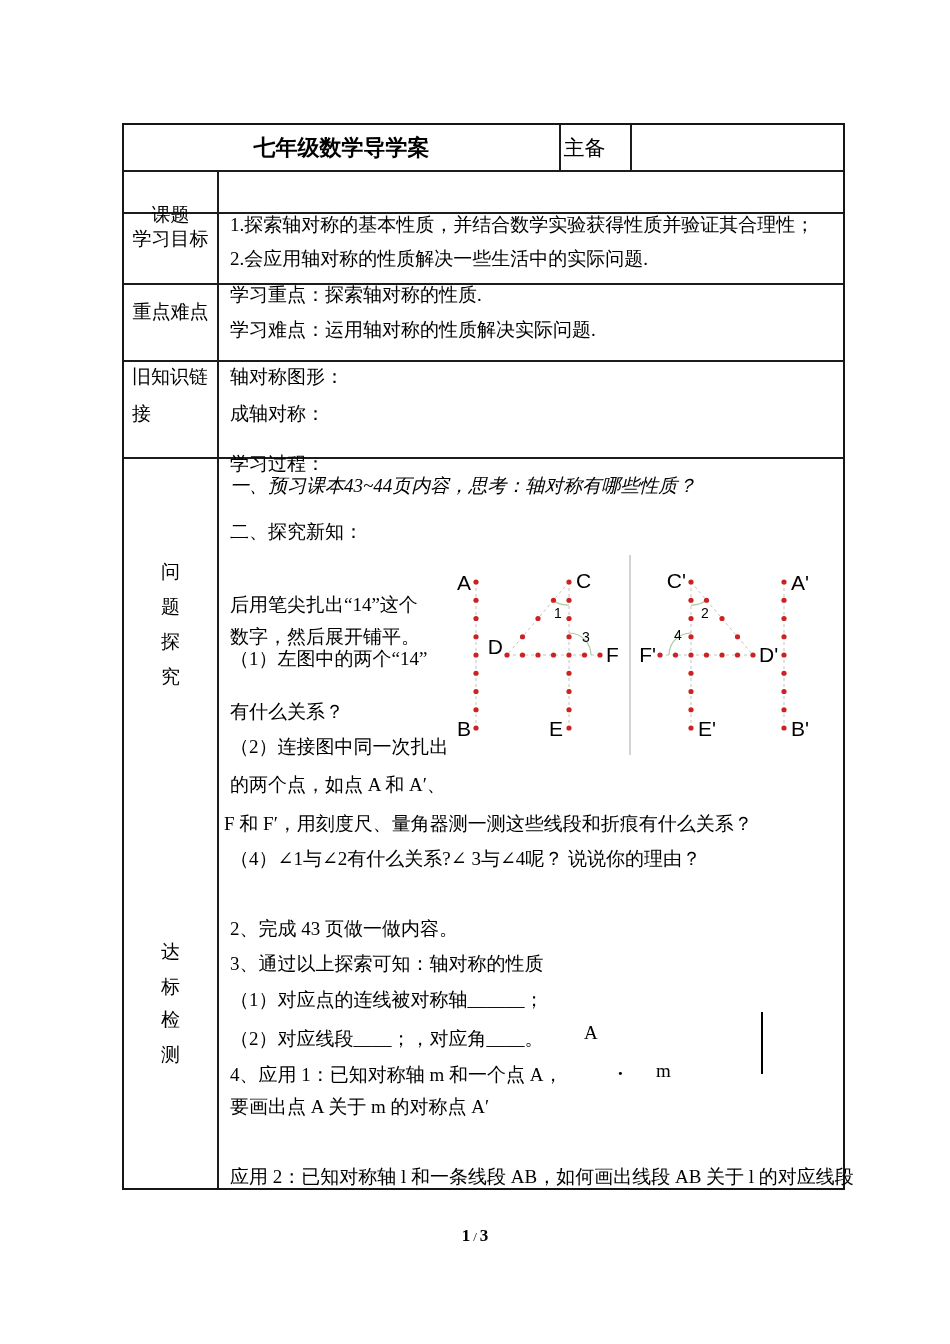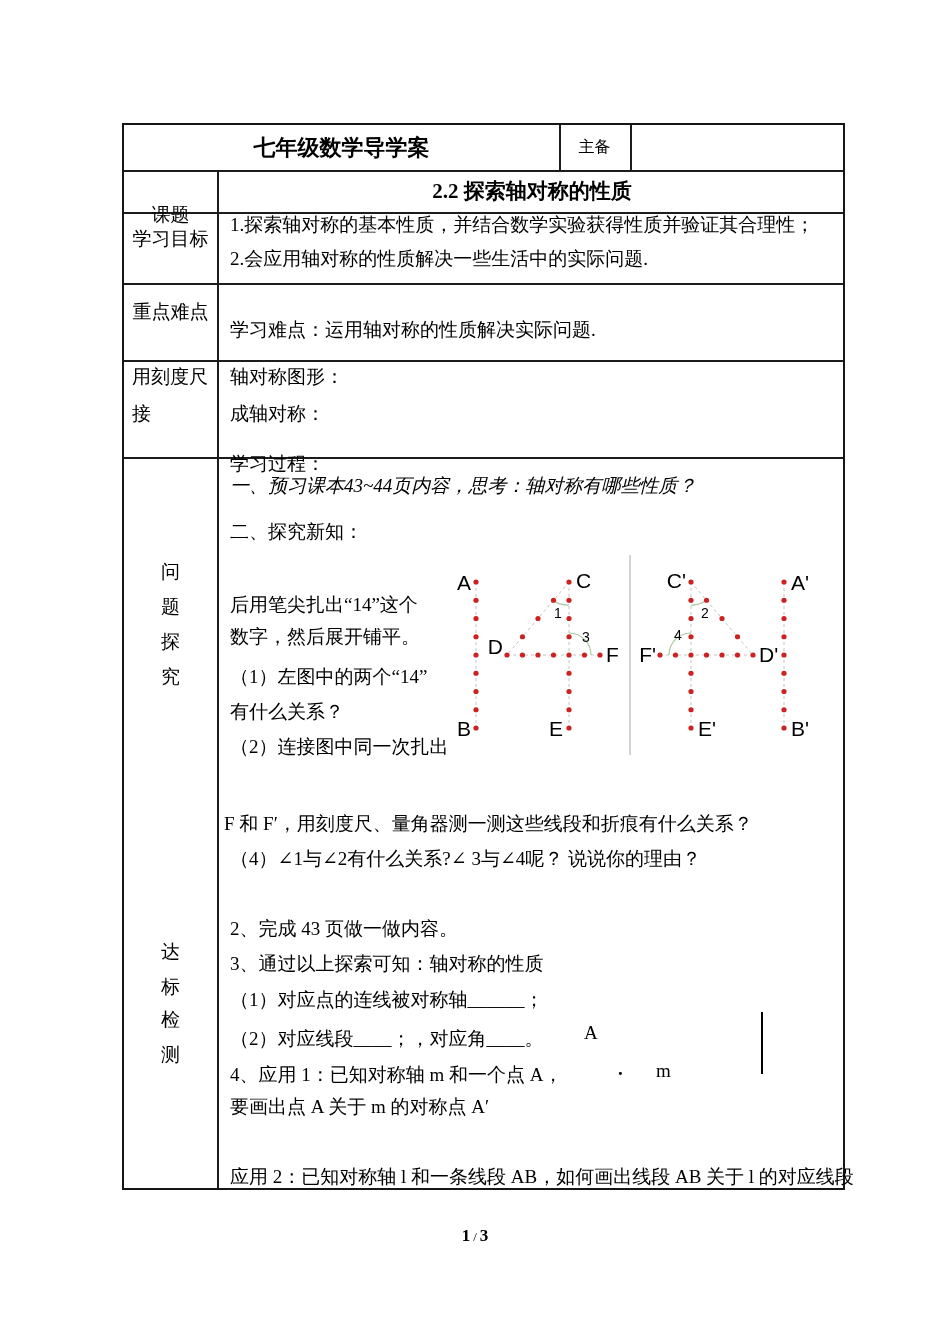--- a/index.html
+++ b/index.html
@@ -36,55 +36,56 @@
   <div class="hline" style="top:87px;"></div>
   <div class="hline" style="top:158px;"></div>
   <div class="hline" style="top:235px;"></div>
   <div class="hline" style="top:332px;"></div>
 
   <div class="vline" style="left:435px;top:0;height:45px;"></div>
   <div class="vline" style="left:506px;top:0;height:45px;"></div>
   <div class="vline" style="left:93px;top:45px;height:1018px;"></div>
 
   <div class="cell-center title" style="left:0;top:0;width:435px;height:45px;">七年级数学导学案</div>
-  <div class="cell-center" style="left:435px;top:0;width:71px;height:45px;font-size:16px;">主备</div>
+  <div class="cell-center" style="left:425px;top:0;width:71px;height:45px;font-size:21px;">主备</div>
   <div class="cell-center" style="left:506px;top:0;width:217px;height:45px;font-size:19px;"></div>
 
   <div class="lbl" style="top:53px;margin-top:24px;">课题</div>
-  <div class="cell-center topic-val" style="left:93px;top:45px;width:630px;height:42px;">2.2 探索轴对称的性质</div>
 
   <div class="lbl" style="top:101px;">学习目标</div>
   <div class="ln" style="left:106px;top:87px;">1.探索轴对称的基本性质，并结合数学实验获得性质并验证其合理性；</div>
   <div class="ln" style="left:106px;top:121px;">2.会应用轴对称的性质解决一些生活中的实际问题.</div>
 
   <div class="lbl" style="top:174px;">重点难点</div>
+  <div class="ln" style="left:106px;top:157px;">学习重点：探索轴对称的性质.</div>
   <div class="ln" style="left:106px;top:192px;">学习难点：运用轴对称的性质解决实际问题.</div>
 
-  <div class="ln" style="left:8px;top:239px;">用刻度尺</div>
+  <div class="ln" style="left:8px;top:239px;">旧知识链</div>
   <div class="ln" style="left:8px;top:276px;">接</div>
   <div class="ln" style="left:106px;top:239px;">轴对称图形：</div>
   <div class="ln" style="left:106px;top:276px;">成轴对称：</div>
 
   <div class="lbl" style="top:434px;">问</div>
   <div class="lbl" style="top:469px;">题</div>
   <div class="lbl" style="top:504px;">探</div>
   <div class="lbl" style="top:539px;">究</div>
   <div class="lbl" style="top:814px;">达</div>
   <div class="lbl" style="top:849px;">标</div>
   <div class="lbl" style="top:882px;">检</div>
   <div class="lbl" style="top:917px;">测</div>
 
   <div class="ln" style="left:106px;top:326px;">学习过程：</div>
   <div class="ln" style="left:106px;top:348px;font-style:italic;">一、预习课本43~44页内容，思考：轴对称有哪些性质？</div>
   <div class="ln" style="left:106px;top:394px;">二、探究新知：</div>
   <div class="ln" style="left:106px;top:467px;">后用笔尖扎出“14”这个</div>
   <div class="ln" style="left:106px;top:499px;">数字，然后展开铺平。</div>
-  <div class="ln" style="left:106px;top:539px;">（1）左图中的两个“14”</div>
+  <div class="ln" style="left:106px;top:521px;">（1）左图中的两个“14”</div>
   <div class="ln" style="left:106px;top:574px;">有什么关系？</div>
   <div class="ln" style="left:106px;top:609px;">（2）连接图中同一次扎出</div>
+  <div class="ln" style="left:106px;top:647px;">的两个点，如点 A 和 A′、</div>
   <div class="ln" style="left:100px;top:686px;">F 和 F′，用刻度尺、量角器测一测这些线段和折痕有什么关系？</div>
   <div class="ln" style="left:106px;top:721px;">（4）∠1与∠2有什么关系?∠ 3与∠4呢？ 说说你的理由？</div>
   <div class="ln" style="left:106px;top:791px;">2、完成 43 页做一做内容。</div>
   <div class="ln" style="left:106px;top:826px;">3、通过以上探索可知：轴对称的性质</div>
   <div class="ln" style="left:106px;top:862px;">（1）对应点的连线被对称轴______；</div>
   <div class="ln" style="left:106px;top:901px;">（2）对应线段____；，对应角____。</div>
   <div class="ln" style="left:106px;top:937px;">4、应用 1：已知对称轴 m 和一个点 A，</div>
   <div class="ln" style="left:106px;top:969px;">要画出点 A 关于 m 的对称点 A′</div>
   <div class="ln" style="left:106px;top:1039px;">应用 2：已知对称轴 l 和一条线段 AB，如何画出线段 AB 关于 l 的对应线段</div>
 </div>

